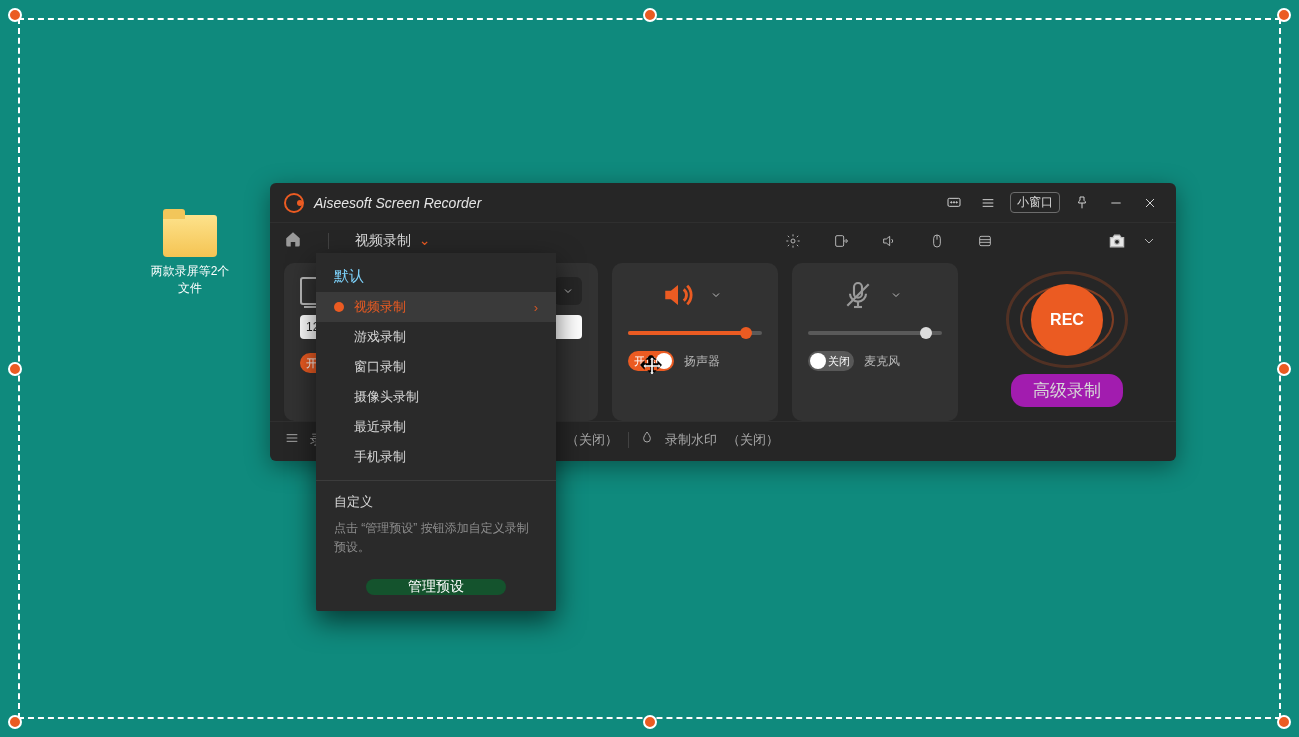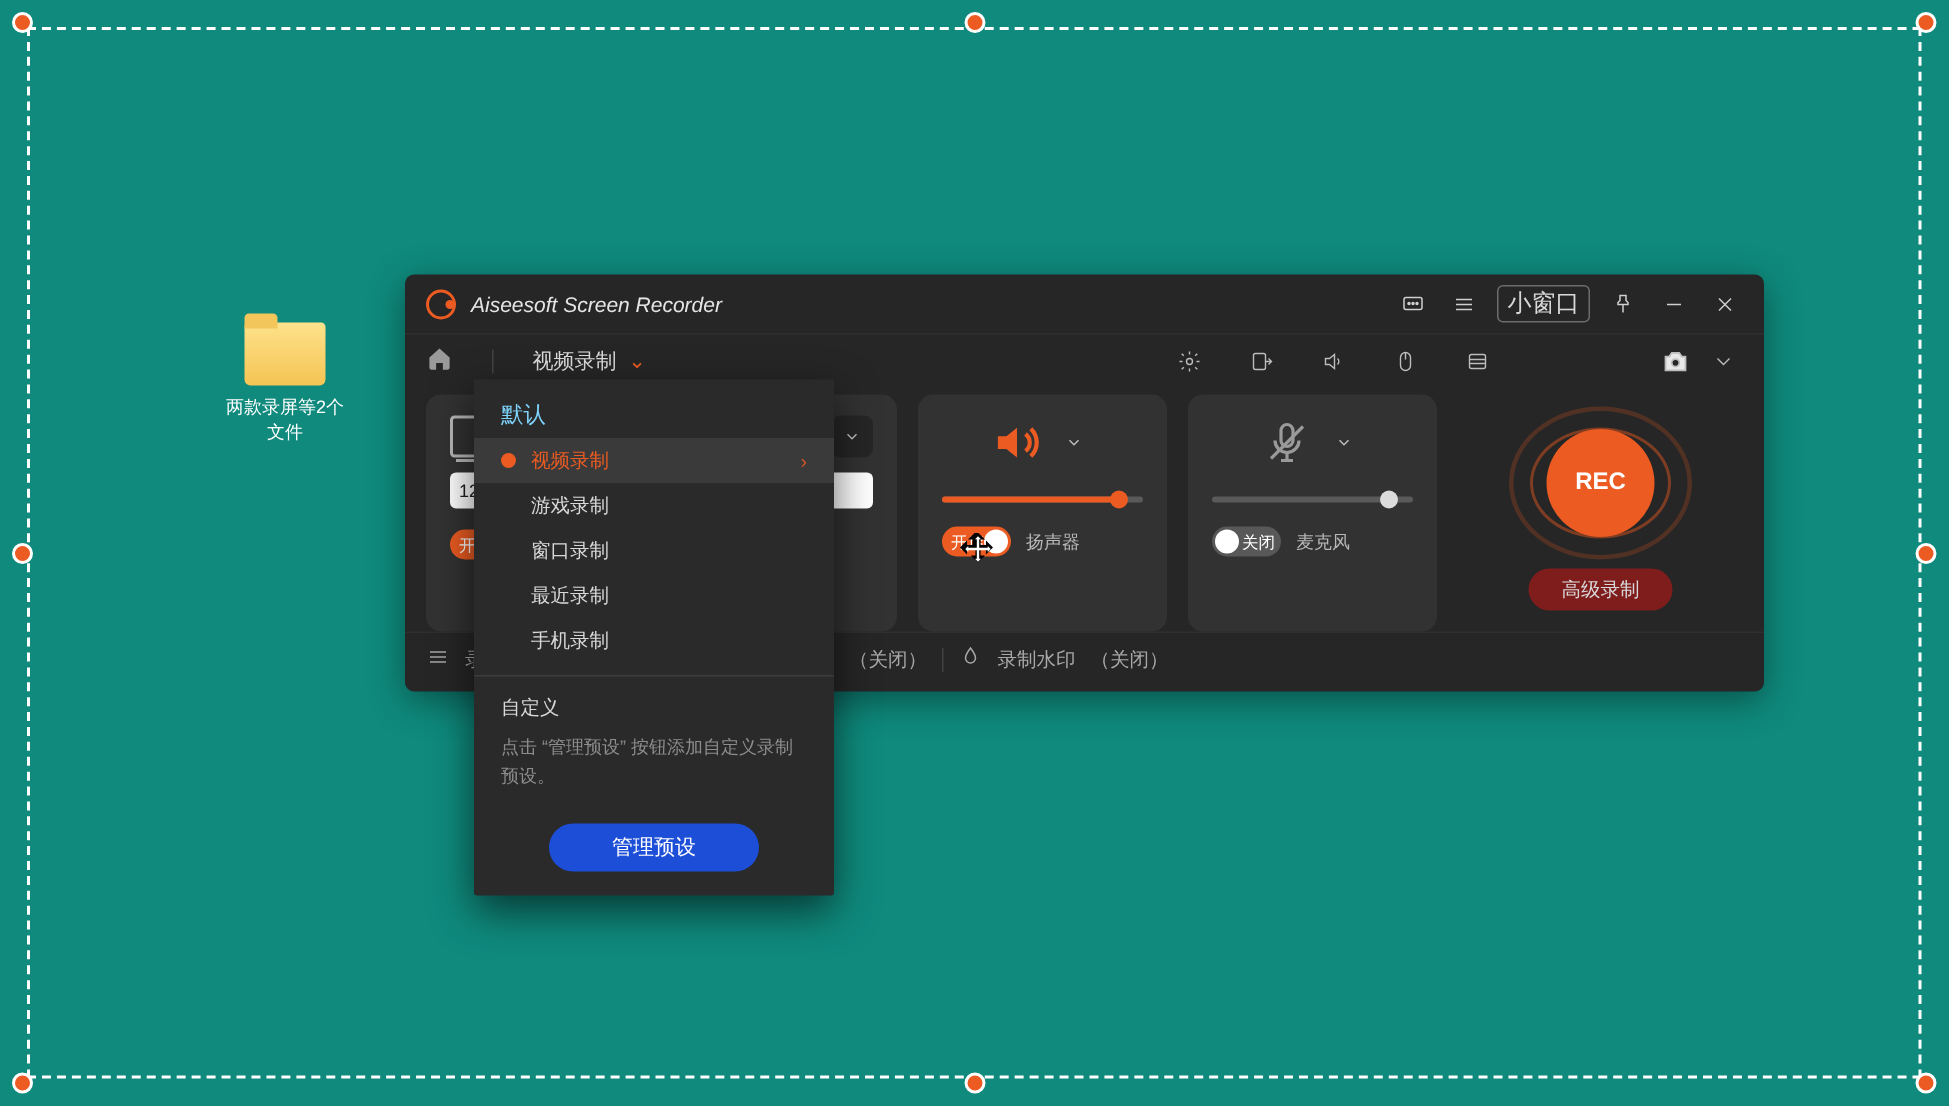--- a/index.html
+++ b/index.html
@@ -46,21 +46,21 @@
     height: 40px; display: flex; align-items: center; padding: 0 14px;
     border-bottom: 1px solid #2f2f2f; gap: 10px;
   }
   .logo { width: 20px; height: 20px; border: 2px solid #eb5b22; border-radius: 50%; position: relative; }
   .logo::after { content: ""; position: absolute; width: 6px; height: 6px; background: #eb5b22; border-radius: 50%; right: -1px; top: 5px; }
   .title { color: #e5e5e5; font-size: 14px; flex: 0 0 auto; font-style: italic; }
   .tb-spacer { flex: 1; }
   .tb-btn { width: 24px; height: 24px; display: flex; align-items: center; justify-content: center; color: #d0d0d0; cursor: pointer; }
   .tb-btn svg { width: 16px; height: 16px; stroke: #d0d0d0; fill: none; stroke-width: 1.5; }
   .pill {
-    padding: 1px 6px; border: 1px solid #6c6c6c; border-radius: 4px; font-size: 16px; color: #d8d8d8;
+    padding: 1px 6px; border: 1px solid #6c6c6c; border-radius: 4px; font-size: 12px; color: #d8d8d8;
   }
 
   .subbar {
     height: 36px; display: flex; align-items: center; padding: 0 14px; gap: 26px; position: relative;
   }
   .home-icon svg { width: 18px; height: 18px; fill: #9a9a9a; }
   .divider { width: 1px; height: 16px; background: #424242; }
   .mode-label { font-size: 14px; color: #dcdcdc; }
   .chev { color: #eb5b22; }
   .sub-spacer { flex: 1; }
@@ -115,21 +115,21 @@
     width: 122px; height: 122px; border-radius: 50%; position: relative;
     display: flex; align-items: center; justify-content: center; margin-top:-6px;
   }
   .ring1 { position: absolute; inset: 0; border: 3px solid rgba(235,91,34,.22); border-radius: 50%; }
   .ring2 { position: absolute; inset: 14px; border: 2px solid rgba(235,91,34,.45); border-radius: 50%; }
   .rec-btn {
     width: 72px; height: 72px; border-radius: 50%; background: #eb5b22; color: #fff;
     display: flex; align-items: center; justify-content: center; font-weight: bold; font-size: 16px;
   }
   .adv-btn {
-    margin-top: 6px; padding: 5px 22px; background: #7f1d1d; border-radius: 14px; font-size: 13px; color: #d8d8d8;
+    margin-top: 6px; padding: 5px 22px; background: #a21caf; border-radius: 14px; font-size: 17px; color: #d8d8d8;
   }
 
   .bottombar {
     height: 36px; display: flex; align-items: center; padding: 0 14px; gap: 10px;
     border-top: 1px solid #2f2f2f; font-size: 13px; color: #a8a8a8;
   }
   .bb-icon svg { width: 16px; height: 16px; stroke: #a8a8a8; fill: none; stroke-width: 1.5; }
 
   
   .dropdown {
@@ -144,21 +144,21 @@
   }
   .dd-item.active { background: #3a3a3a; color: #eb5b22; }
   .dd-bullet { width: 10px; height: 10px; border-radius: 50%; background: transparent; flex-shrink:0; }
   .dd-item.active .dd-bullet { background: #eb5b22; }
   .dd-item .arrow { margin-left: auto; opacity:.85; }
   .dd-sep { height: 1px; background: #3c3c3c; margin: 8px 0; }
   .dd-custom { padding: 4px 18px 2px; font-size: 13px; }
   .dd-hint { padding: 6px 18px 10px; font-size: 12px; color: #8d8d8d; line-height: 1.6; }
   .dd-footer { padding: 12px 18px 0; }
   .manage-btn {
-    width: 140px; margin: 0 auto; height: 32px; border-radius: 16px; background: #1d4ed8;
+    width: 140px; margin: 0 auto; height: 16px; border-radius: 16px; background: #14532d;
     display: flex; align-items: center; justify-content: center; color: #fff; font-size: 14px;
   }
 
   
   .move-cursor { position:absolute; left:640px; top:354px; z-index:60; pointer-events:none; }
   .move-cursor svg { width:24px; height:24px; }
 </style>
 </head>
 <body>
 
@@ -392,20 +392,24 @@
       <div class="dd-item">
         <span class="dd-bullet"></span>
         <span>游戏录制</span>
       </div>
       <div class="dd-item">
         <span class="dd-bullet"></span>
         <span>窗口录制</span>
       </div>
       <div class="dd-item">
         <span class="dd-bullet"></span>
+        <span>摄像头录制</span>
+      </div>
+      <div class="dd-item">
+        <span class="dd-bullet"></span>
         <span>最近录制</span>
       </div>
       <div class="dd-item">
         <span class="dd-bullet"></span>
         <span>手机录制</span>
       </div>
     </div>
   <div class="dd-sep"></div>
   <div class="dd-custom">自定义</div>
   <div class="dd-hint">点击 “管理预设” 按钮添加自定义录制预设。</div>

